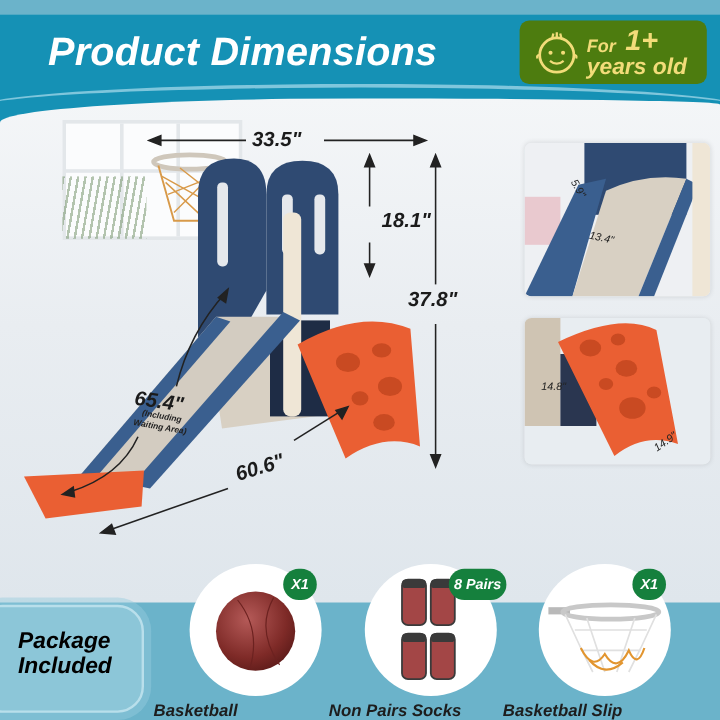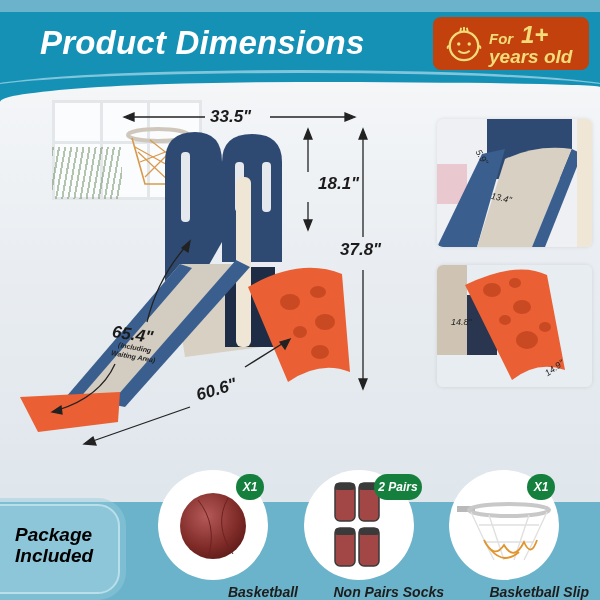--- a/index.html
+++ b/index.html
@@ -3,21 +3,21 @@
 <meta charset="utf-8">
 <style>
   * { box-sizing: border-box; margin: 0; padding: 0; }
   html, body { width: 600px; height: 600px; overflow: hidden; }
   body { font-family: "Liberation Sans", "DejaVu Sans", sans-serif; background: #6bb3ca; position: relative; }
   .canvas { position: absolute; left: 0; top: 12px; width: 600px; height: 600px; overflow: hidden; font-style: italic; }
 
   
   .header { position: absolute; left: 0; top: 0; width: 600px; height: 90px; background: #1591b5; }
   .title { position: absolute; left: 40px; top: 12px; font-size: 33px; font-weight: bold; color: #ffffff; letter-spacing: 0.2px; }
-  .age-badge { position: absolute; left: 433px; top: 5px; width: 156px; height: 53px; background: #c2410c; border-radius: 8px; }
+  .age-badge { position: absolute; left: 433px; top: 5px; width: 156px; height: 53px; background: #4d7c0f; border-radius: 8px; }
   .age-face { position: absolute; left: 12px; top: 8px; width: 38px; height: 38px; }
   .age-for { position: absolute; left: 56px; top: 13px; color: #f2dc79; font-size: 15px; font-weight: bold; }
   .age-num { position: absolute; left: 88px; top: 4px; color: #f2dc79; font-size: 24px; font-weight: bold; }
   .age-years { position: absolute; left: 56px; top: 29px; color: #f2dc79; font-size: 19px; font-weight: bold; }
 
   
   .scene { position: absolute; left: 0; top: 70px; width: 600px; height: 420px;
     background: linear-gradient(180deg, #f4f6f8 0%, #e9edf1 45%, #dfe6ec 100%);
     border-top-left-radius: 100% 40px; border-top-right-radius: 100% 10px; }
   .wave { position: absolute; left: -20px; top: 58px; width: 640px; height: 40px; border-radius: 50%;
@@ -49,21 +49,21 @@
 
   
   .pkg-bg { position: absolute; left: 0; top: 470px; width: 600px; height: 130px; background: #6bb3ca; }
   .pkg-label-box { position: absolute; left: -20px; top: 492px; width: 140px; height: 90px;
     background: #8cc6d8; border: 2px solid #b9dfeb; border-radius: 22px; box-shadow: 0 0 0 6px rgba(150,205,222,0.45); }
   .pkg-label { position: absolute; left: 15px; top: 512px; width: 90px; font-size: 19px; font-weight: bold; color: #000000; line-height: 21px; }
   .item { position: absolute; top: 458px; width: 110px; height: 140px; }
   .item-circle { position: absolute; left: 0; top: 0; width: 110px; height: 110px; border-radius: 50%; background: #ffffff; }
   .item-badge { position: absolute; top: 4px; height: 26px; background: #15803d; border-radius: 13px; color: #fff;
     font-size: 12px; font-weight: bold; text-align: center; line-height: 26px; }
-  .item-caption { position: absolute; left: -30px; width: 170px; top: 114px; text-align: right; font-size: 14px; font-weight: bold; color: #1d1d1d; }
+  .item-caption { position: absolute; left: -30px; width: 170px; top: 114px; text-align: left; font-size: 14px; font-weight: bold; color: #1d1d1d; }
   .item1 { left: 158px; }
   .item2 { left: 304px; }
   .item3 { left: 449px; }
 </style>
 </head>
 <body>
 
 <div class="canvas">
 
   <div class="pkg-bg"></div>
@@ -226,21 +226,21 @@
           <rect x="55" y="58" width="20" height="38" rx="5"></rect>
         </g>
         <g fill="#3a3a3a">
           <rect x="31" y="13" width="20" height="7" rx="3"></rect>
           <rect x="55" y="13" width="20" height="7" rx="3"></rect>
           <rect x="31" y="58" width="20" height="7" rx="3"></rect>
           <rect x="55" y="58" width="20" height="7" rx="3"></rect>
         </g>
       </svg>
     </div>
-    <div class="item-badge" style="left:70px;width:48px;">2 Pairs</div>
+    <div class="item-badge" style="left:70px;width:48px;">8 Pairs</div>
     <div class="item-caption">Non Pairs Socks</div>
   </div>
 
   <div class="item item3">
     <div class="item-circle">
       <svg width="110" height="110" viewBox="0 0 110 110">
         <rect x="8" y="36" width="18" height="6" fill="#b9b9b9"></rect>
         <ellipse cx="60" cy="40" rx="40" ry="6" fill="none" stroke="#c8c8c8" stroke-width="4"></ellipse>
         <path d="M22 42 L35 70 L45 90 M98 42 L85 70 L75 90 M40 45 L55 90 M80 45 L65 90 M30 55 L90 55 M35 72 L85 72" stroke="#e0e0e0" stroke-width="1.4" fill="none"></path>
         <path d="M35 70 Q45 90 55 75 Q65 92 75 72 Q82 88 88 70" stroke="#e2952f" stroke-width="1.8" fill="none"></path>

